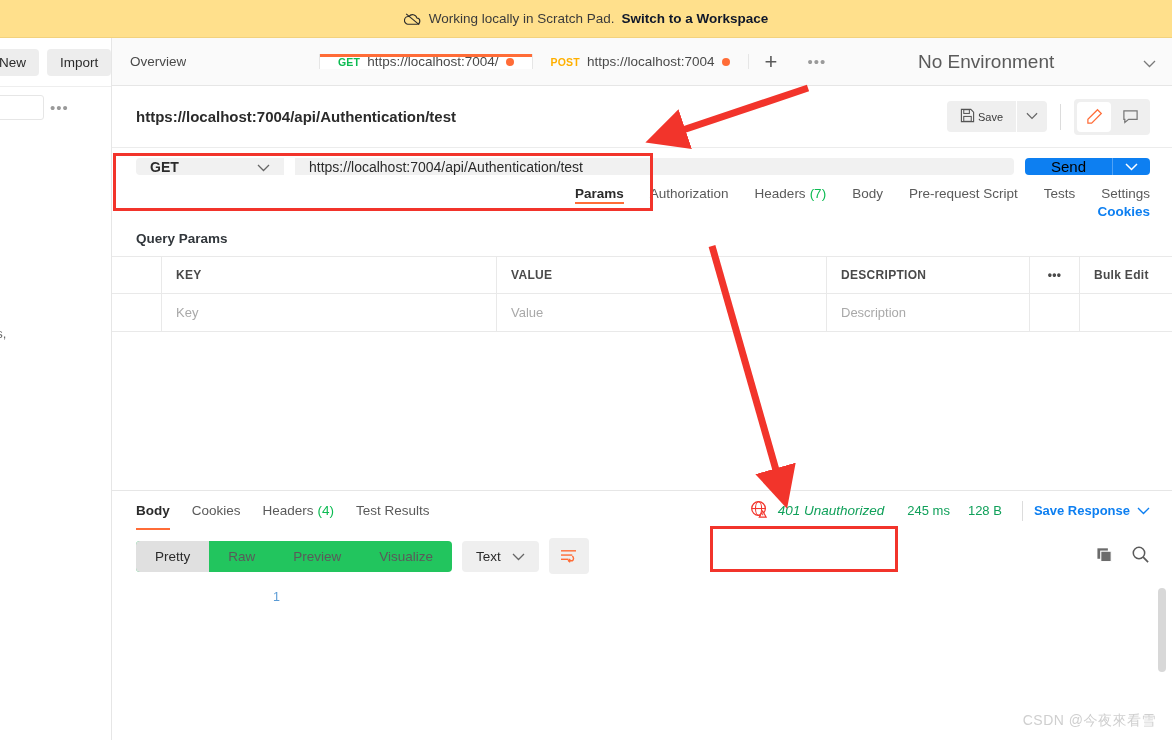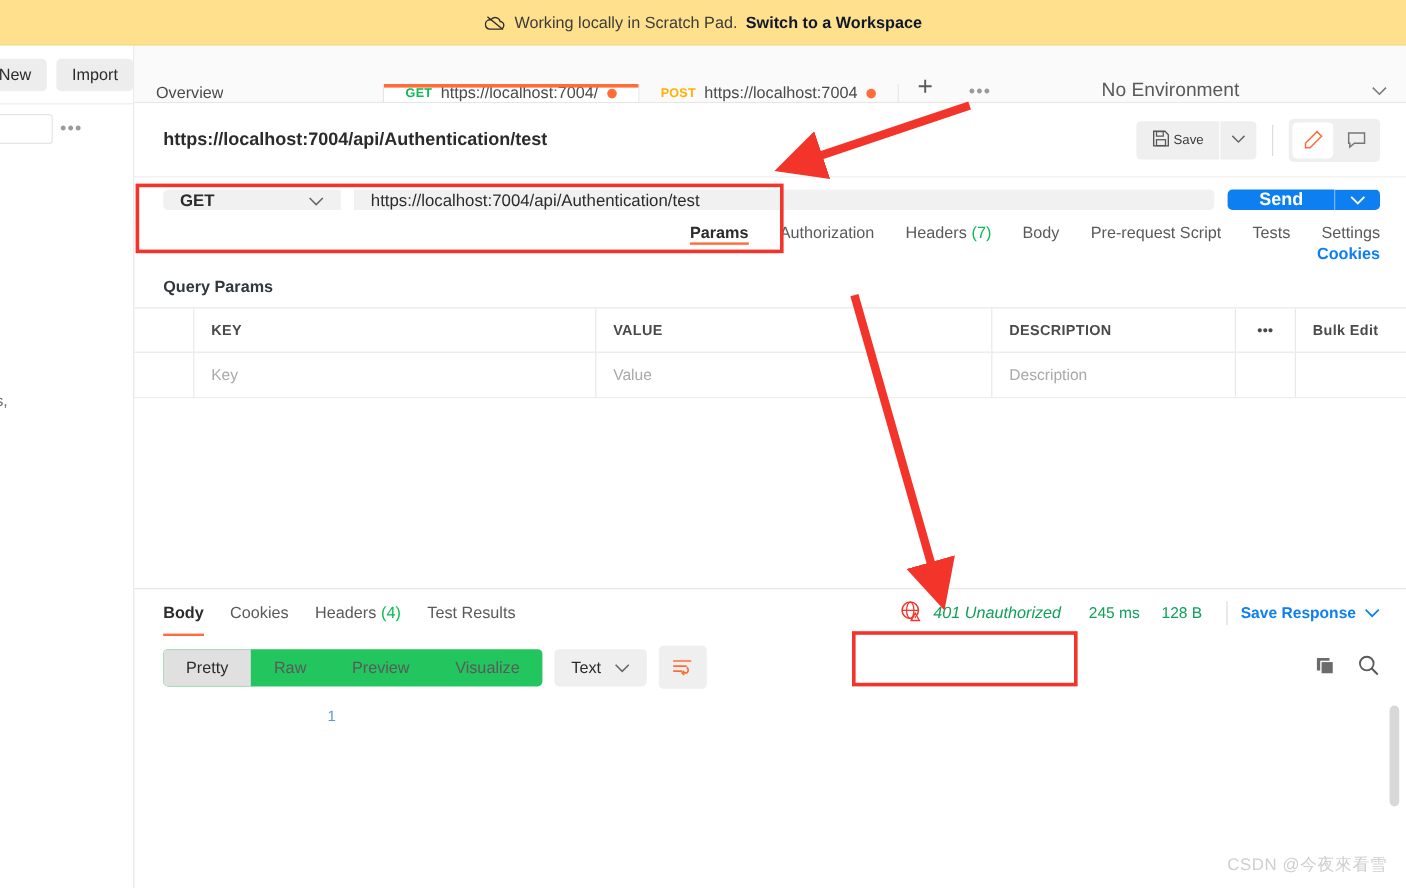--- a/index.html
+++ b/index.html
@@ -50,21 +50,21 @@
     position:absolute; top:258px; left:-58px; width:200px;
   }
   .sb-empty h3{ margin:0 0 10px 0; font-size:15.5px; color:#32373c; font-weight:bold; }
   .sb-empty p{ margin:0; font-size:13px; color:#6b6b6b; line-height:19px; }
 
   
   .content{ flex:1; display:flex; flex-direction:column; min-width:0; position:relative; }
 
   
   .tabstrip{
-    height:48px; display:flex; align-items:flex-end; background:#fafafa;
+    height:48px; display:flex; align-items:center; background:#fafafa;
     border-bottom:1px solid #e6e6e6;
   }
   .tab{
     display:flex; align-items:center; gap:7px; padding:0 18px;
     border-right:1px solid #e6e6e6; font-size:13.5px; color:#6b6b6b;
     background:#fafafa; cursor:pointer; position:relative; white-space:nowrap;
   }
   .tab.active{ background:#fff; color:#2b2b2b; }
   .tab.active::before{
     content:""; position:absolute; top:0; left:0; right:0; height:3px; background:#ff6c37;
@@ -79,21 +79,21 @@
     cursor:pointer; background:#fafafa; font-weight:300;
   }
   .tab-more{
     display:flex; align-items:center; padding:0 14px; color:#9a9a9a; font-size:15px;
     letter-spacing:1px; cursor:pointer; background:#fafafa;
   }
   .tabstrip-filler{ flex:1; background:#fafafa; border-right:1px solid #e6e6e6; }
   .env-select{
     display:flex; align-items:center; justify-content:space-between;
     width:280px; flex:0 0 280px; padding:0 16px 0 26px; background:#fafafa;
-    font-size:16px; color:#5a5a5a; cursor:pointer;
+    font-size:19px; color:#5a5a5a; cursor:pointer;
   }
 
   
   .req-head{
     height:62px; display:flex; align-items:center; justify-content:space-between;
     padding:0 22px 0 24px; border-bottom:1px solid #ececec; background:#fff;
   }
   .req-title{ font-size:15px; font-weight:bold; color:#2b2b2b; }
   .req-head-right{ display:flex; align-items:center; gap:0; }
   .save-group{ display:flex; align-items:stretch; }
@@ -121,21 +121,21 @@
     display:flex; align-items:center; justify-content:space-between;
     width:148px; flex:0 0 148px; background:#f1f1f1; border-radius:4px 0 0 4px;
     padding:0 14px; font-size:14px; font-weight:bold; color:#2b2b2b; cursor:pointer;
   }
   .url-input{
     flex:1; background:#f1f1f1; border-radius:0 4px 4px 0; display:flex; align-items:center;
     padding:0 14px; font-size:14px; color:#2b2b2b; min-width:0;
   }
   .send-group{ display:flex; align-items:stretch; flex:0 0 auto; }
   .send-btn{
-    background:#0d7ff1; color:#ffffff; font-weight:bold; font-size:15px;
+    background:#0d7ff1; color:#000000; font-weight:normal; font-size:15px;
     display:flex; align-items:center; padding:0 26px; border-radius:4px 0 0 4px;
     cursor:pointer;
   }
   .send-caret{
     background:#0d7ff1; color:#fff; display:flex; align-items:center; padding:0 12px;
     border-radius:0 4px 4px 0; border-left:1px solid rgba(255,255,255,.28); cursor:pointer;
   }
 
   
   .reqtabs{

